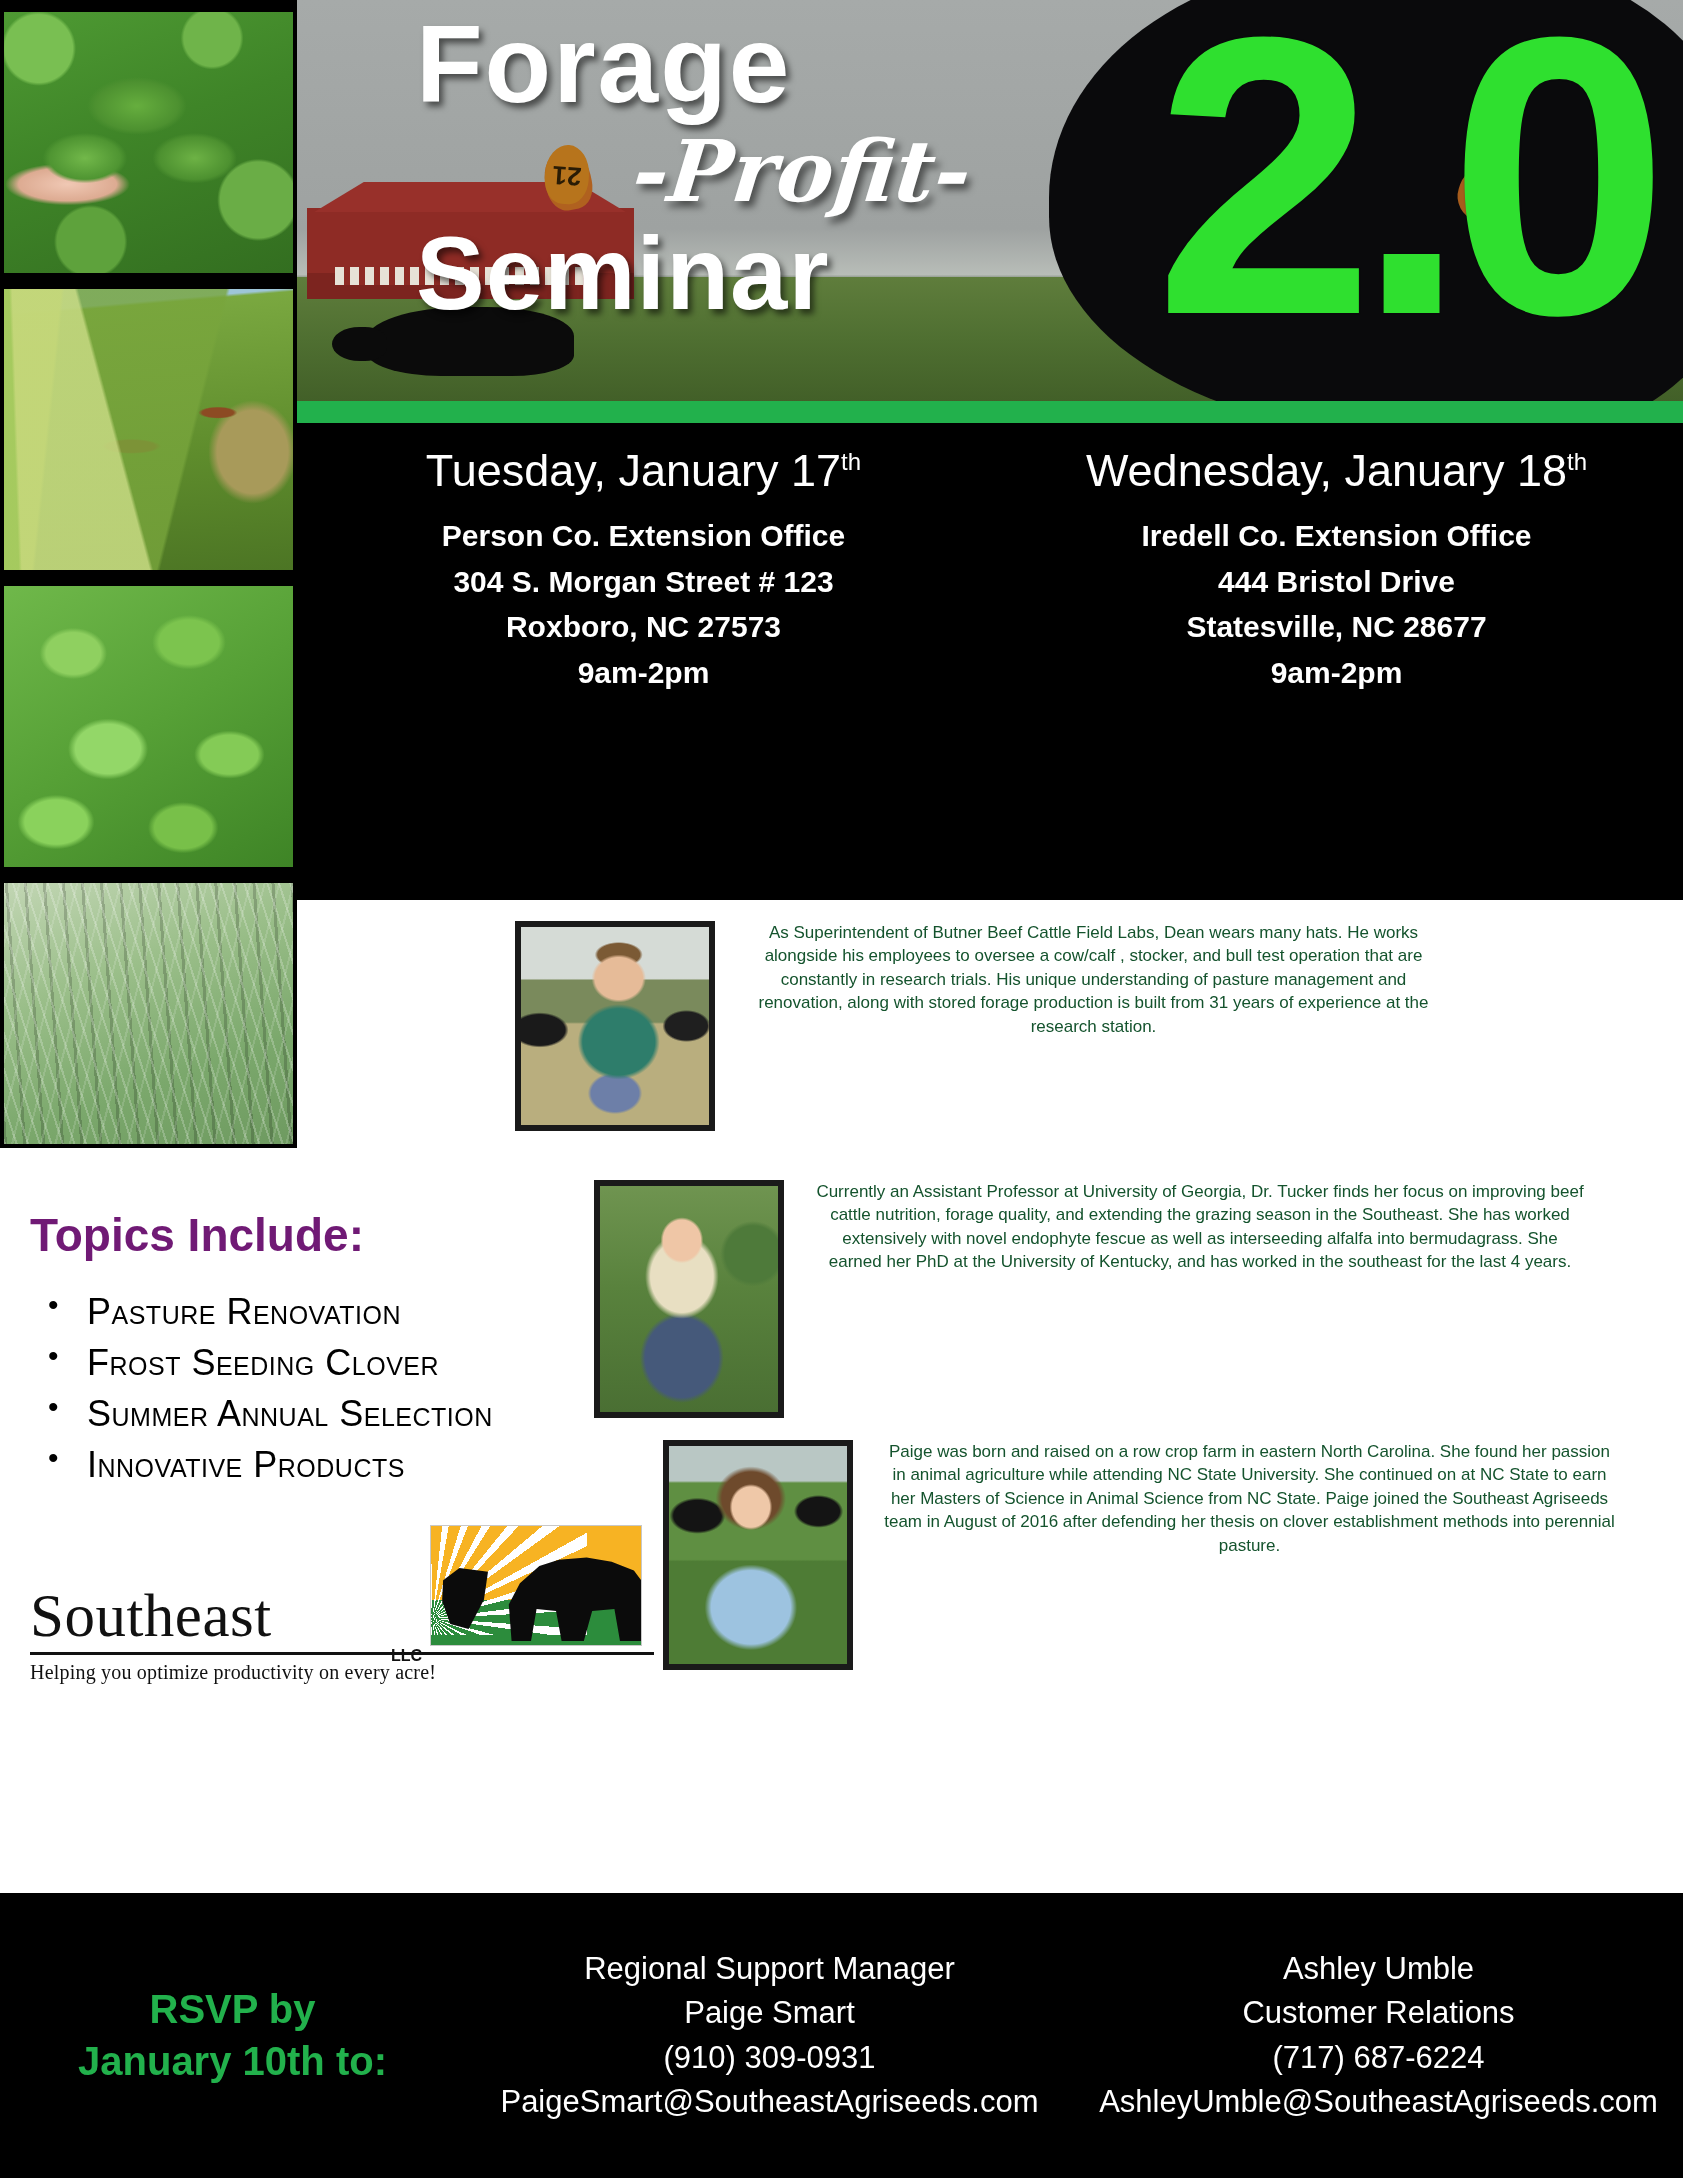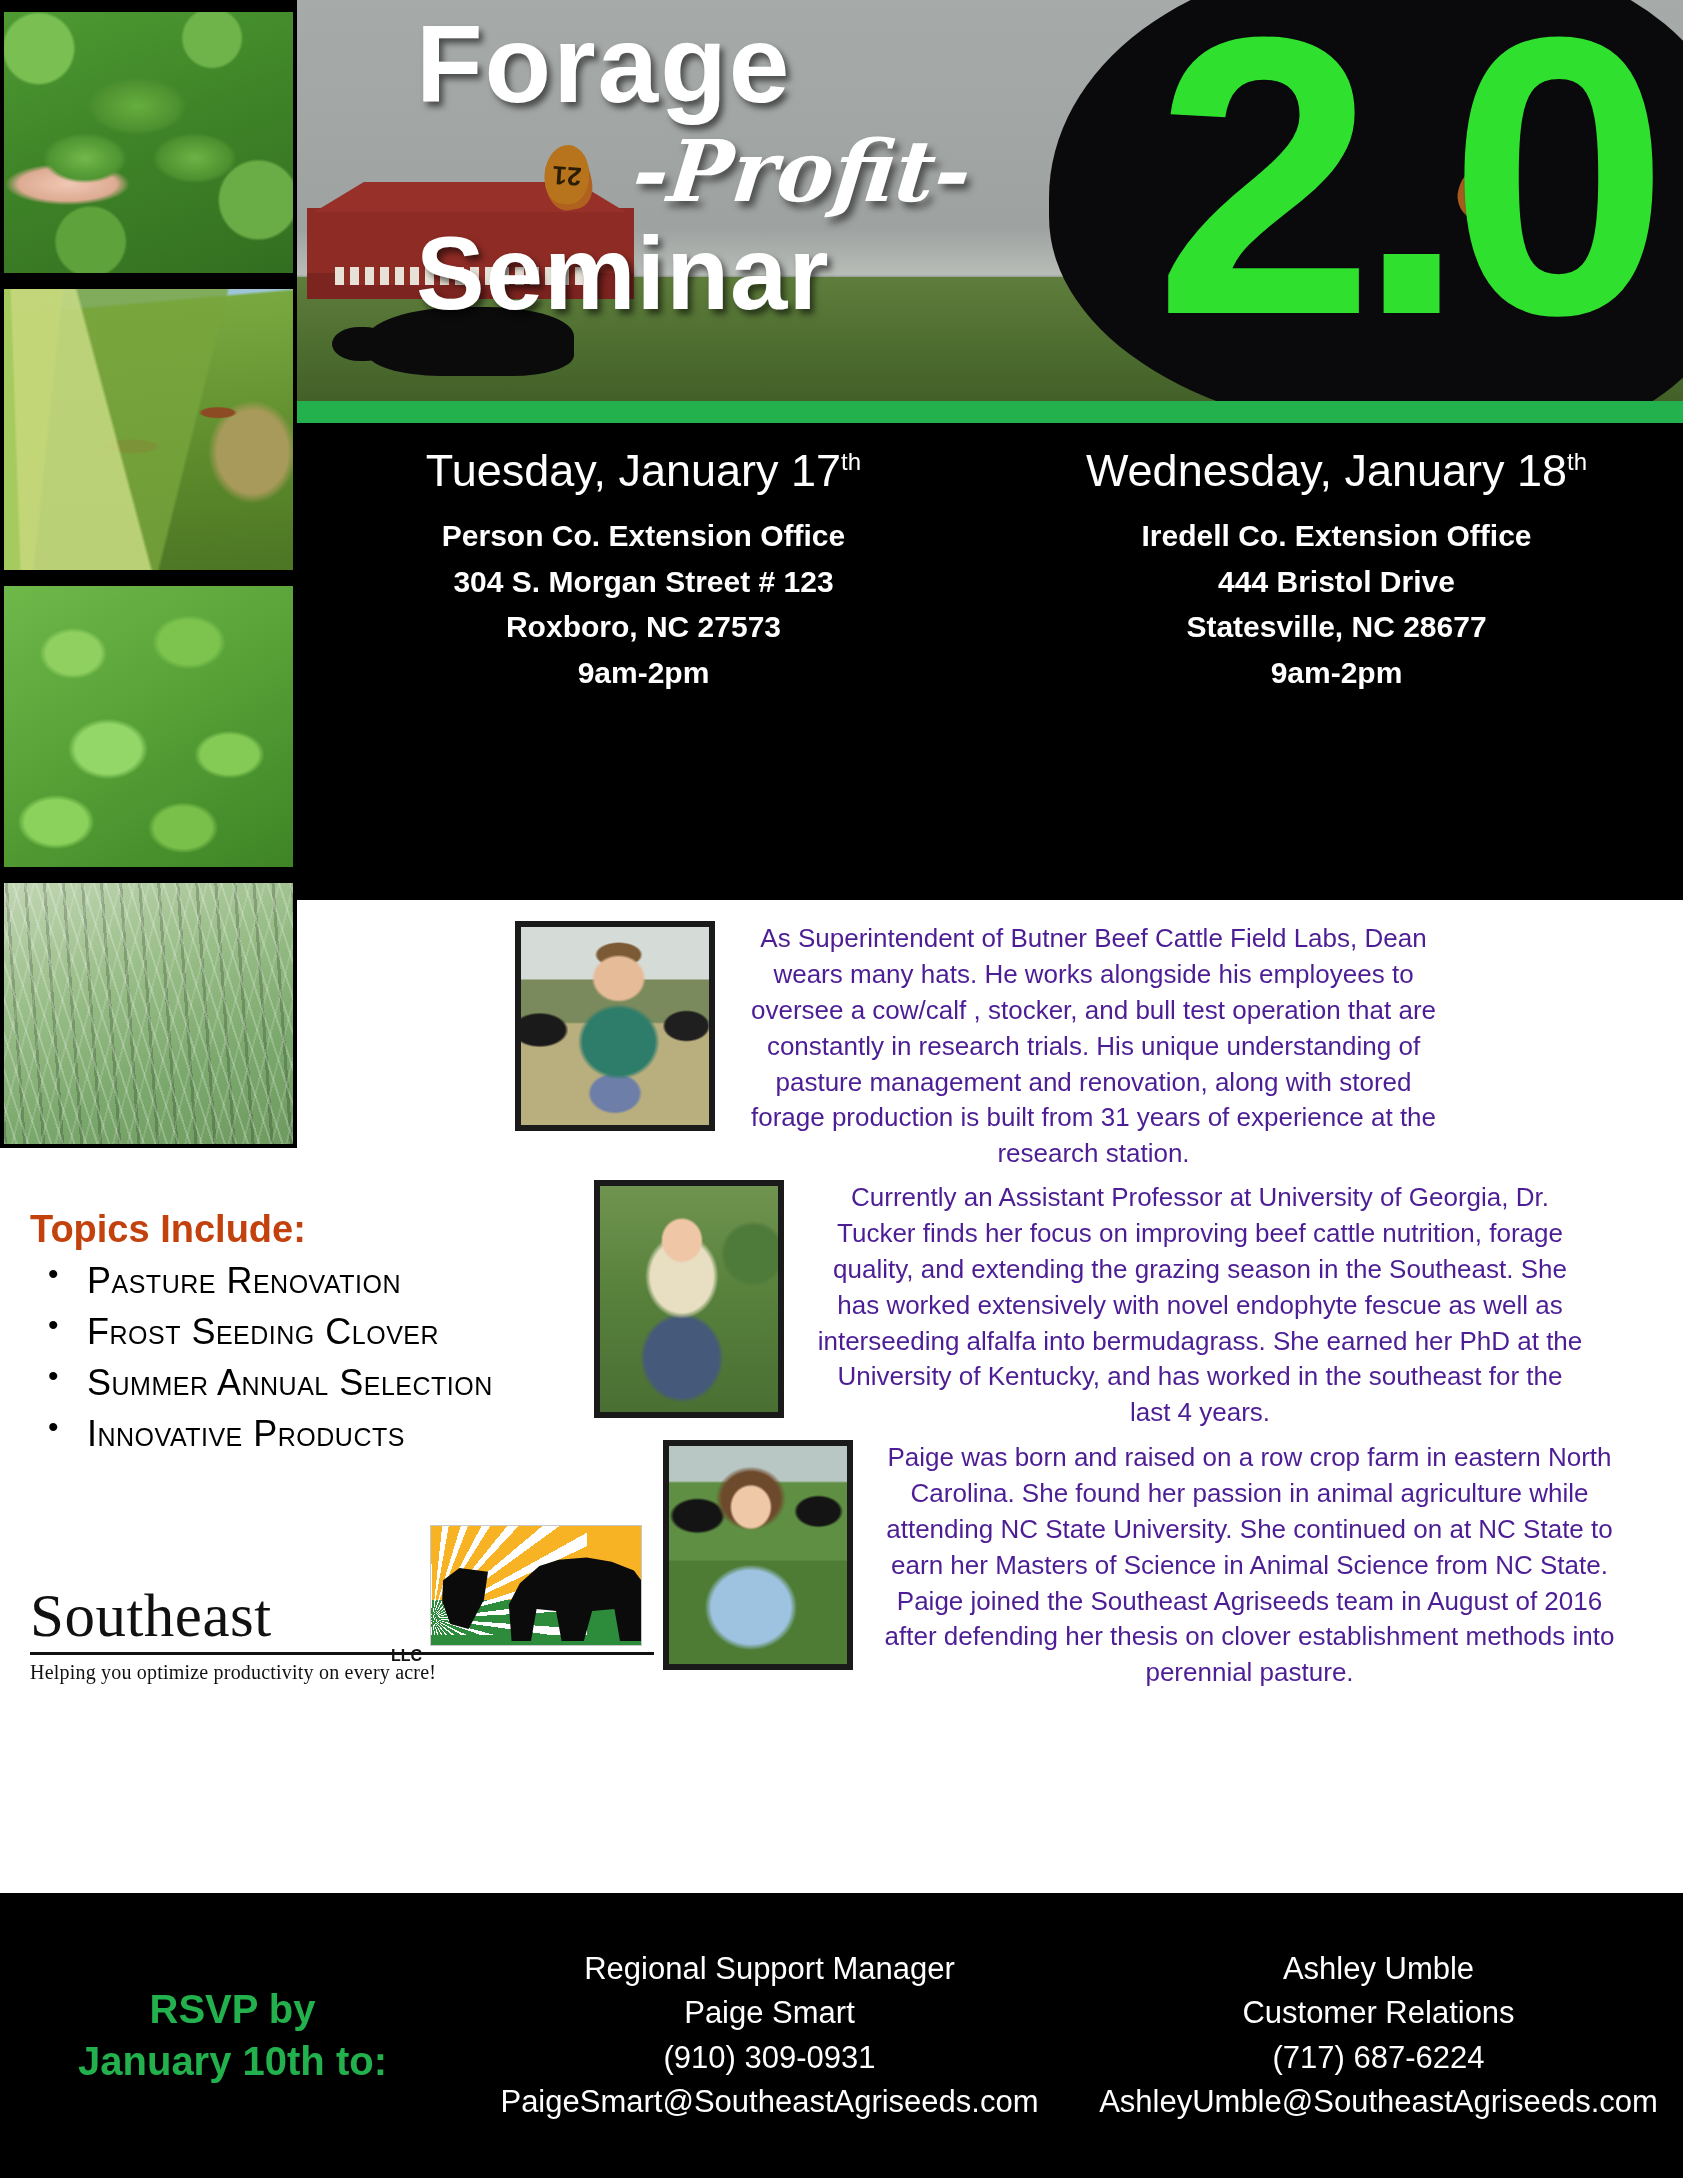--- a/index.html
+++ b/index.html
@@ -91,21 +91,21 @@
   .ev-date{font-size:45px;font-weight:300;letter-spacing:0px;margin-bottom:16px;}
   .ev-date sup{font-size:24px;vertical-align:super;text-align:right;}
   .ev-line{font-size:30px;font-weight:bold;line-height:1.52;}
   .ev-speaker{margin-top:36px;font-size:32px;font-weight:bold;text-align:center;}
   .sp-row{display:flex;width:100%;}
   .sp-cell{flex:1;text-align:center;}
 
   
   .bio{position:absolute;display:flex;align-items:flex-start;}
   .bio-photo{flex:0 0 auto;border:6px solid #1a1a1a;overflow:hidden;}
-  .bio-text{font-family:"Liberation Sans",sans-serif;font-size:26px;line-height:1.38;color:#4c1d95;text-align:center;}
+  .bio-text{font-family:"Liberation Sans",sans-serif;font-size:17px;line-height:1.38;color:#14532d;text-align:center;}
 
   #bio-dean{left:515px;top:921px;width:1148px;}
   #bio-dean .bio-photo{width:188px;height:198px;}
   #bio-dean .bio-text{width:693px;margin-left:32px;}
   .ph-dean{width:100%;height:100%;
     background:
       radial-gradient(ellipse 34px 30px at 52% 26%, #e6bb98 0 70%, rgba(230,187,152,0) 80%),
       radial-gradient(ellipse 30px 16px at 52% 14%, #7b5a35 0 70%, rgba(123,90,53,0) 80%),
       radial-gradient(ellipse 50px 46px at 52% 58%, #2e7d6b 0 72%, rgba(46,125,107,0) 82%),
       radial-gradient(ellipse 34px 26px at 50% 84%, #6d7fa8 0 70%, rgba(109,127,168,0) 80%),
@@ -131,21 +131,21 @@
     background:
       radial-gradient(ellipse 26px 28px at 46% 28%, #efc8a8 0 72%, rgba(239,200,168,0) 82%),
       radial-gradient(ellipse 44px 40px at 46% 24%, #6e4a2c 0 66%, rgba(110,74,44,0) 80%),
       radial-gradient(ellipse 55px 51px at 46% 74%, #9dc3e0 0 72%, rgba(157,195,224,0) 84%),
       radial-gradient(ellipse 34px 22px at 16% 32%, #141414 0 70%, rgba(20,20,20,0) 82%),
       radial-gradient(ellipse 30px 20px at 84% 30%, #141414 0 70%, rgba(20,20,20,0) 82%),
       linear-gradient(180deg,#b9c7c4 0 16%, #5f8f42 17% 52%, #4e7c35 53% 100%);}
 
   
   .topics{position:absolute;left:30px;top:1208px;width:554px;}
-  .topics-h{font-size:38px;font-weight:bold;color:#c2410c;margin-bottom:4px;}
+  .topics-h{font-size:46px;font-weight:bold;color:#701a75;margin-bottom:24px;}
   .topics ul{list-style:none;margin:0;padding:0;}
   .topics li{font-size:36px;color:#000;line-height:1.42;padding-left:57px;position:relative;font-variant:small-caps;letter-spacing:0.5px;}
   .topics li:before{content:"•";position:absolute;left:18px;top:-2px;font-size:30px;}
 
   
   .logo-wrap{position:absolute;left:30px;top:1525px;width:624px;}
   .logo-row{display:flex;align-items:flex-end;}
   .logo-words{width:386px;}
   .logo-se{font-family:"Liberation Serif",serif;font-size:61px;color:#111;line-height:.98;letter-spacing:0.5px;}
   .logo-agri{font-family:"Liberation Sans",sans-serif;font-size:59px;color:#2c8c3c;font-weight:bold;line-height:1;

